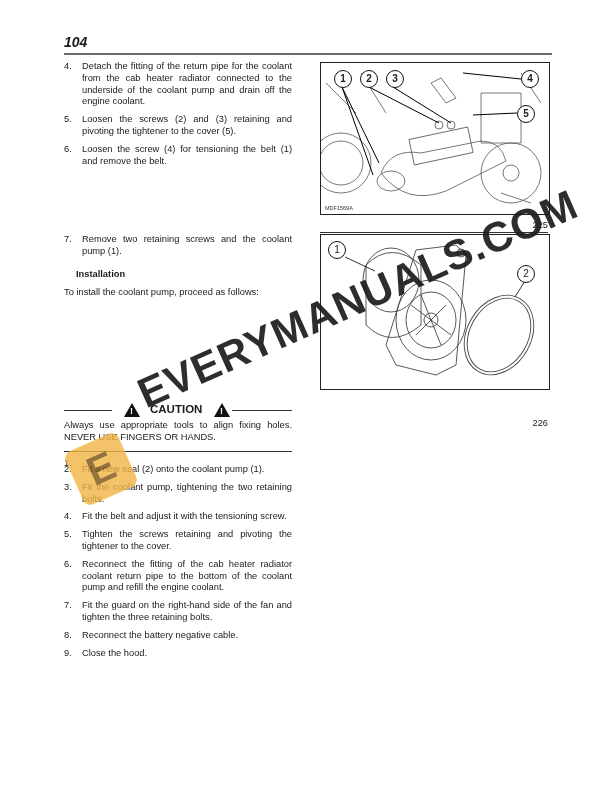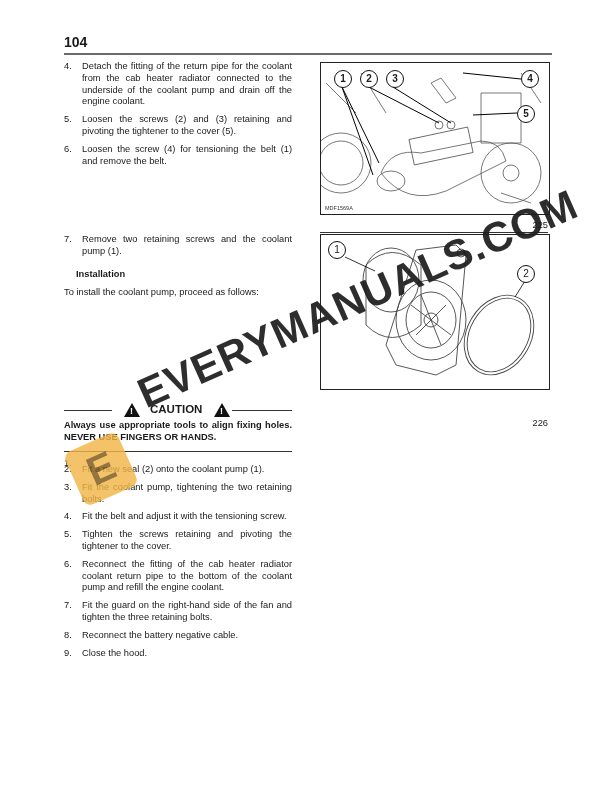--- a/index.html
+++ b/index.html
@@ -1,38 +1,38 @@
 <!DOCTYPE html>
 <html><head>
 <meta charset="utf-8">
 <style>
   html, body { margin:0; padding:0; background:#ffffff; }
   body { width:612px; height:792px; position:relative; overflow:hidden;
          font-family:"Liberation Sans", sans-serif; color:#1a1a1a; }
   .header { position:absolute; left:64px; top:34px; width:488px; height:20px; }
-  .page-num { position:absolute; left:0; top:0; font-size:14px; font-weight:bold; }
+  .page-num { position:absolute; left:0; top:0; font-size:14px; font-weight:bold; font-style:italic; }
   .section-title { position:absolute; left:138px; top:0; font-size:14px; font-style:italic; letter-spacing:0.2px; }
   .header-rule { position:absolute; left:64px; top:53px; width:488px; height:2px; background:#6a6a6a; }
 
   .col-left { position:absolute; left:64px; width:228px; font-size:9.3px; line-height:11.8px; }
   .step { position:relative; padding-left:18px; text-align:justify; margin:0; }
   .step .num { position:absolute; left:0; top:0; }
   .gap { height:6px; }
 
   .install-heading { position:absolute; left:64px; top:269px; font-size:9.3px; font-weight:bold;padding-left:12px; }
   .install-intro { position:absolute; left:64px; top:287px; font-size:9.3px; }
 
   .caution-wrap { position:absolute; left:64px; top:402px; width:228px; }
   .caution-head { position:relative; height:16px; }
   .caution-head .line-l { position:absolute; left:0; top:8px; width:48px; height:1px; background:#333; }
   .caution-head .line-r { position:absolute; right:0; top:8px; width:60px; height:1px; background:#333; }
   .caution-head .tri { position:absolute; top:1px; width:0; height:0; border-left:8px solid transparent; border-right:8px solid transparent; border-bottom:14px solid #111; }
   .caution-head .tri span { position:absolute; left:-2px; top:3px; color:#fff; font-size:9px; font-weight:bold; }
   .caution-head .label { position:absolute; left:86px; top:1px; font-size:11.5px; font-weight:bold; }
-  .caution-text { font-size:9.3px; font-weight:bold; line-height:11.5px; text-align:justify; margin-top:2px; }
+  .caution-text { font-size:9.3px; font-weight:normal; line-height:11.5px; text-align:justify; margin-top:2px; }
   .caution-rule { height:1px; background:#333; margin-top:8px; }
 
   .figure { position:absolute; border:1px solid #222; background:#fff; overflow:hidden; }
   .fig-caption { position:absolute; font-size:9.3px; text-align:right; }
   .fig-rule { position:absolute; height:1px; background:#333; }
   .callout { position:absolute; width:16px; height:16px; border:1.3px solid #111; border-radius:50%; background:#fff;
              font-size:10px; text-align:center; line-height:16px; font-weight:bold; }
   .callout.thin { font-weight:normal; border-width:1px; }
   .fig-code { position:absolute; font-size:5.5px; color:#333; }
 

